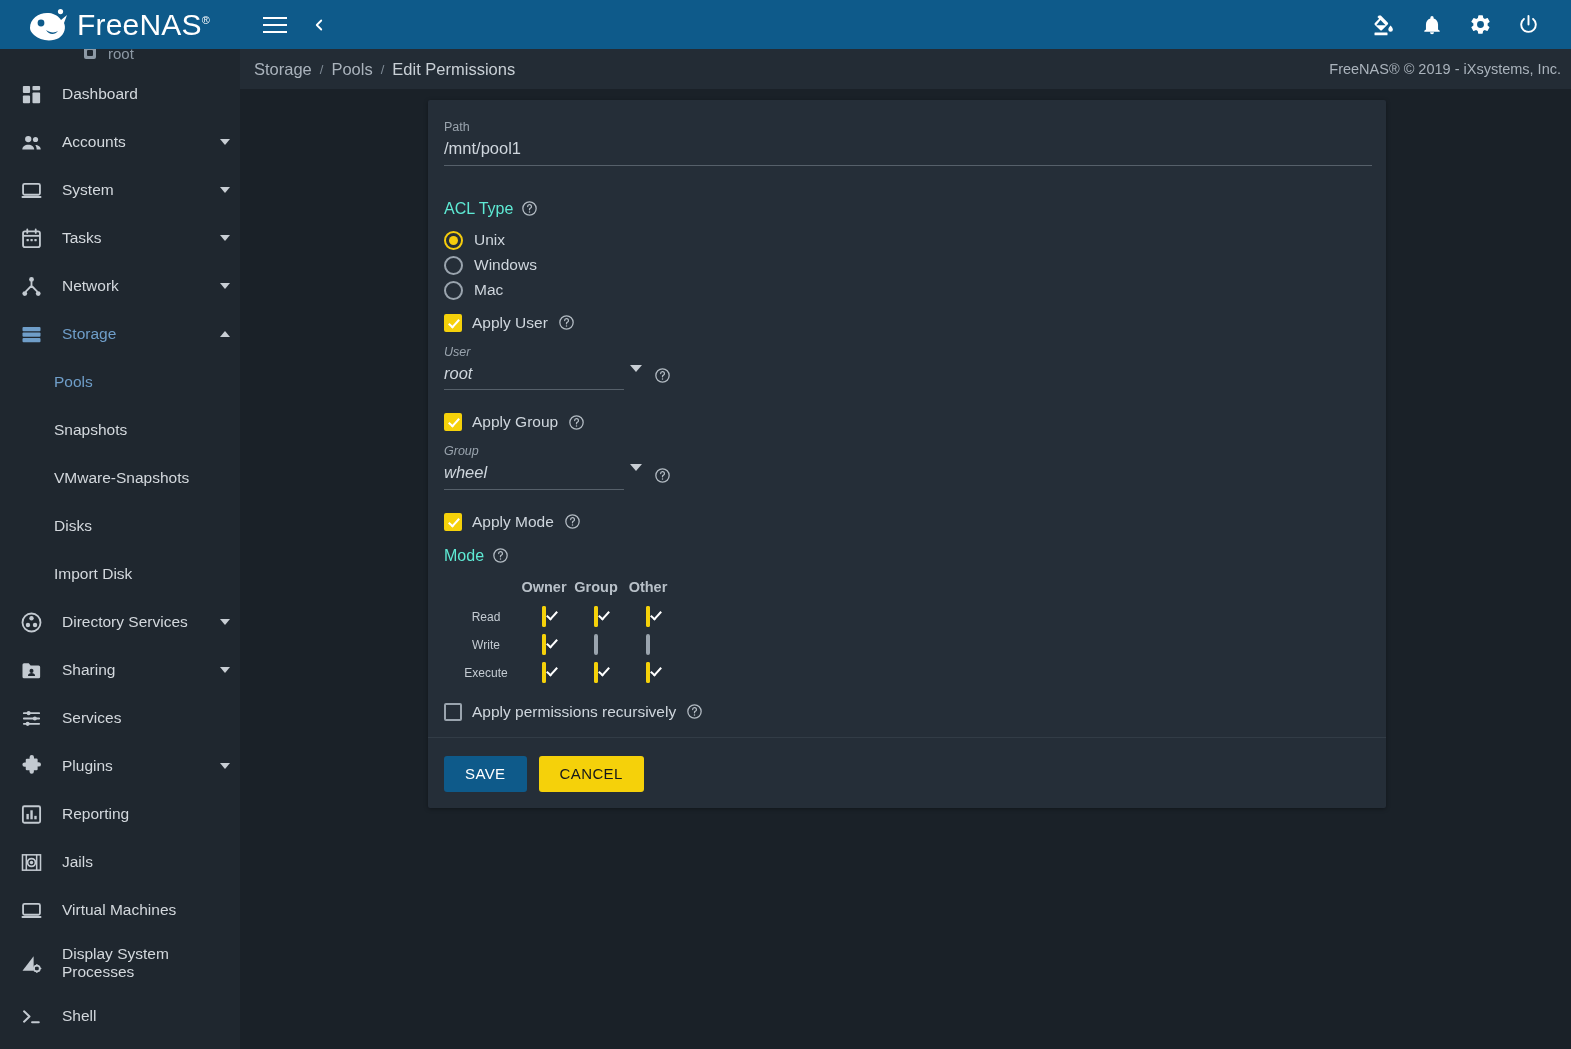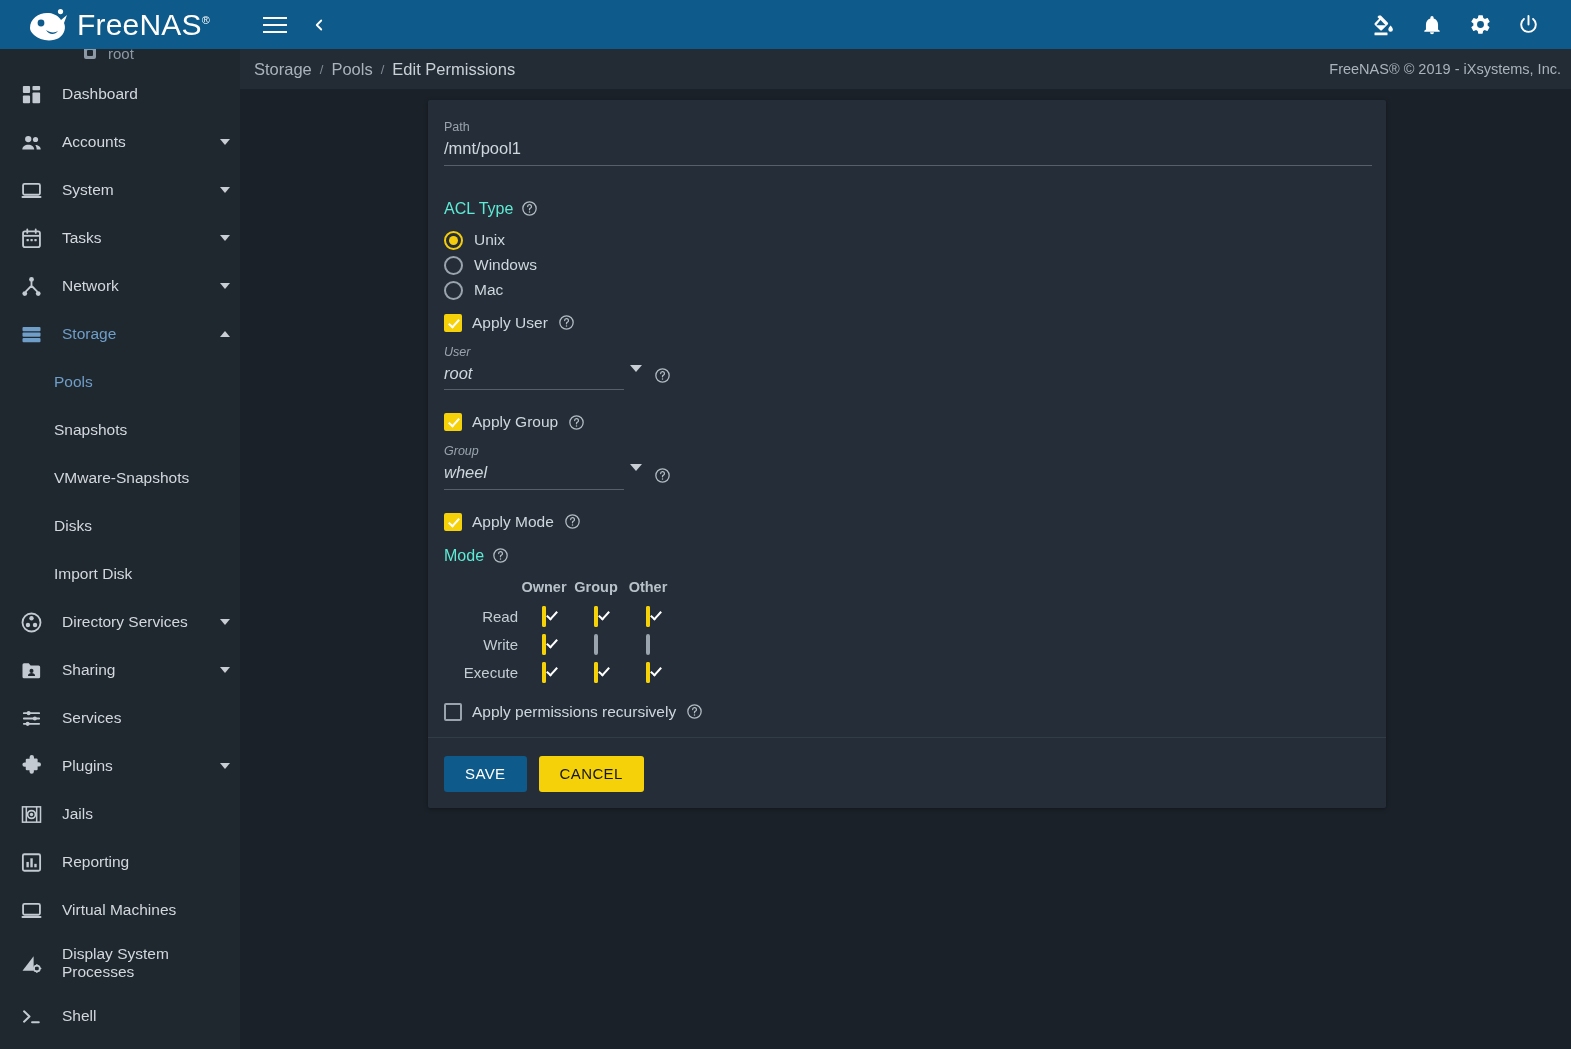--- a/index.html
+++ b/index.html
@@ -161,21 +161,21 @@
   }
 
   #mode-table { border-collapse: collapse; }
   #mode-table th {
     color: #b8c0c8; font-size: 14.5px; font-weight: 700; padding: 0 0 8px 0;
     text-align: center; width: 52px;
   }
   #mode-table th.rowhead { width: 70px; }
   #mode-table td { text-align: center; padding: 5px 0; height: 28px; }
   #mode-table td.rowhead {
-    color: #c5ccd3; font-size: 15px; text-align: right; padding-left: 6px;
+    color: #c5ccd3; font-size: 12px; text-align: center; padding-left: 6px;
   }
   #mode-table .cbox { margin: 0 auto; }
 
   #card-footer {
     border-top: 1px solid #323c46; margin-top: 16px;
     padding: 18px 16px 16px 16px; display: flex; gap: 12px;
   }
   .btn {
     height: 36px; padding: 0 21px; border: none; border-radius: 3px;
     font-size: 15px; font-family: inherit; letter-spacing: .4px; cursor: pointer;
@@ -337,39 +337,39 @@
             </svg>
           </span>
           <span class="nav-label">Plugins</span>
           <span class="caret">
             <i></i>
           </span>
         </div>
         <div class="nav-item">
           <span class="nav-ico">
             <svg width="23" height="23" viewBox="0 0 24 24" fill="#c3cad1">
+              <rect x="3" y="3.4" width="18" height="17.2" rx="1.6" fill="none" stroke="#c3cad1" stroke-width="1.9"></rect>
+              <rect x="6.7" y="11.4" width="2.5" height="5.6"></rect>
+              <rect x="10.8" y="7.6" width="2.5" height="9.4"></rect>
+              <rect x="14.9" y="13.4" width="2.5" height="3.6"></rect>
+            </svg>
+          </span>
+          <span class="nav-label">Reporting</span>
+          <span class="caret"></span>
+        </div>
+        <div class="nav-item">
+          <span class="nav-ico">
+            <svg width="23" height="23" viewBox="0 0 24 24" fill="#c3cad1">
               <rect x="2.6" y="4" width="18.8" height="16" fill="none" stroke="#c3cad1" stroke-width="1.6"></rect>
               <path d="M6.6 4v16M17.4 4v16" stroke="#c3cad1" stroke-width="1.6"></path>
               <circle cx="12" cy="12" r="4.1" fill="none" stroke="#c3cad1" stroke-width="1.8"></circle>
               <circle cx="12" cy="12" r="1.8"></circle>
             </svg>
           </span>
           <span class="nav-label">Jails</span>
-          <span class="caret"></span>
-        </div>
-        <div class="nav-item">
-          <span class="nav-ico">
-            <svg width="23" height="23" viewBox="0 0 24 24" fill="#c3cad1">
-              <rect x="3" y="3.4" width="18" height="17.2" rx="1.6" fill="none" stroke="#c3cad1" stroke-width="1.9"></rect>
-              <rect x="6.7" y="11.4" width="2.5" height="5.6"></rect>
-              <rect x="10.8" y="7.6" width="2.5" height="9.4"></rect>
-              <rect x="14.9" y="13.4" width="2.5" height="3.6"></rect>
-            </svg>
-          </span>
-          <span class="nav-label">Reporting</span>
           <span class="caret"></span>
         </div>
         <div class="nav-item">
           <span class="nav-ico">
             <svg width="23" height="23" viewBox="0 0 24 24" fill="#c3cad1">
               <rect x="3.2" y="5" width="17.6" height="11.4" rx="1.6" fill="none" stroke="#c3cad1" stroke-width="1.9"></rect>
               <rect x="1.6" y="17.8" width="20.8" height="1.9" rx=".9"></rect>
             </svg>
           </span>
           <span class="nav-label">Virtual Machines</span>

